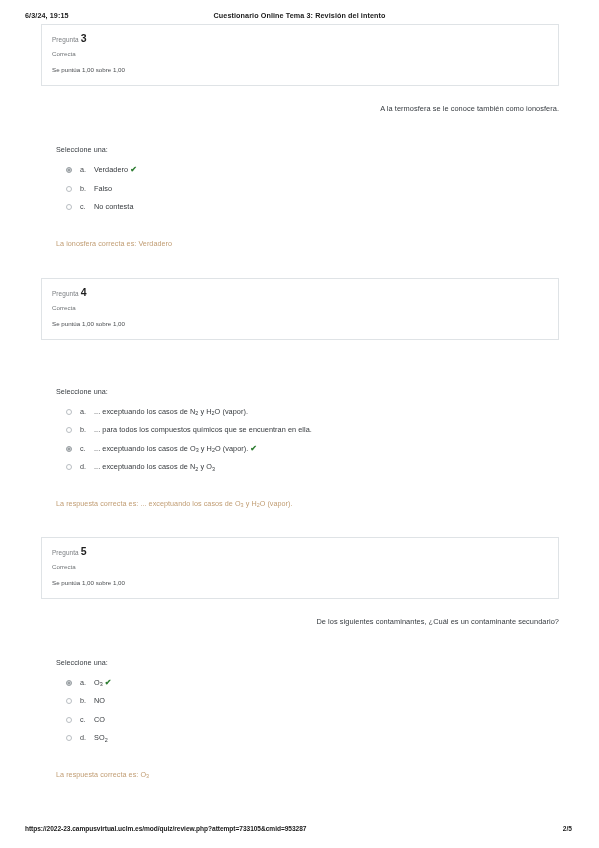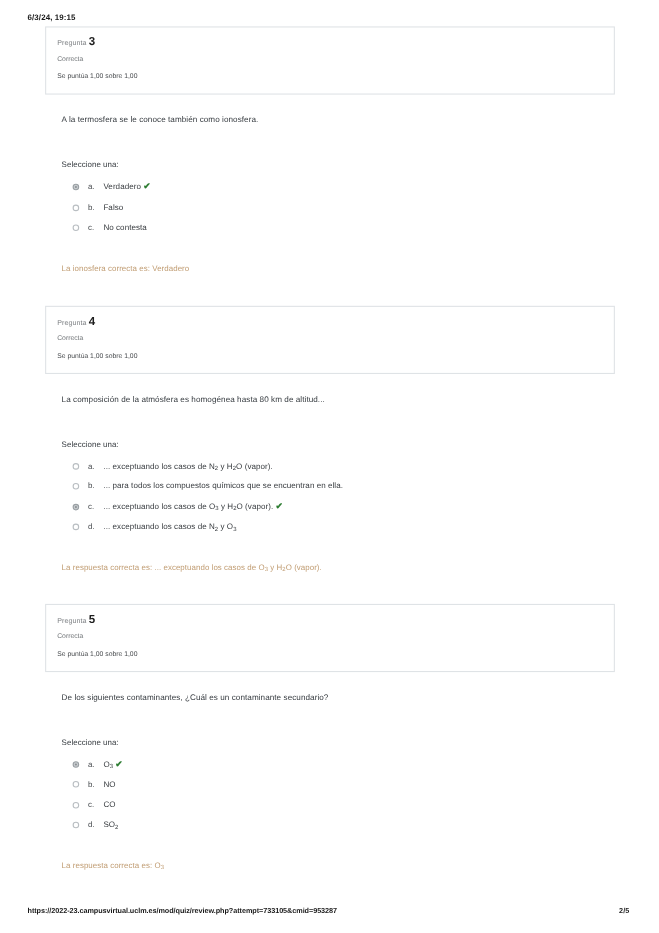--- a/index.html
+++ b/index.html
@@ -92,20 +92,21 @@
 
   
   .q-body {
     padding: 17px 0 0 15px;
   }
   .q-text {
     font-size: 7.4px;
     color: #353a3f;
     line-height: 12px;
     letter-spacing: 0.05px;
+    text-align: right;
   }
   .q-prompt {
     font-size: 7.2px;
     color: #353a3f;
     margin-top: 30px;
     letter-spacing: 0.05px;
   }
 
   .answers {
     margin-top: 7px;
@@ -206,20 +207,21 @@
     right: 27px;
     top: 0;
     white-space: nowrap;
   }
 </style>
 </head>
 <body>
 
 <div class="print-header">
   <span class="ph-date">6/3/24, 19:15</span>
+  <span class="ph-title">Cuestionario Online Tema 3: Revisión del intento</span>
 </div>
 
 <div class="page" id="page-root">
     <div class="question-block" style="margin-bottom: 30px;">
       <div class="q-info">
         <div class="q-num"><span>Pregunta</span> <b>3</b></div>
         <div class="q-state">Correcta</div>
         <div class="q-grade">Se puntúa 1,00 sobre 1,00</div>
       </div>
       <div class="q-body">
@@ -246,21 +248,20 @@
         <div class="feedback">La ionosfera correcta es: Verdadero</div>
       </div>
     </div>
     <div class="question-block" style="margin-bottom: 29px;">
       <div class="q-info">
         <div class="q-num"><span>Pregunta</span> <b>4</b></div>
         <div class="q-state">Correcta</div>
         <div class="q-grade">Se puntúa 1,00 sobre 1,00</div>
       </div>
       <div class="q-body">
-        <div class="q-text">La composición de la atmósfera es homogénea hasta 80 km de altitud...</div>
         <div class="q-prompt">Seleccione una:</div>
         <div class="answers">
           <div class="answer-row">
             <span class="radio"></span>
             <span class="ans-letter">a.</span>
             <span class="ans-text">... exceptuando los casos de N<sub>2</sub> y H<sub>2</sub>O (vapor).</span>
           </div>
           <div class="answer-row">
             <span class="radio"></span>
             <span class="ans-letter">b.</span>

